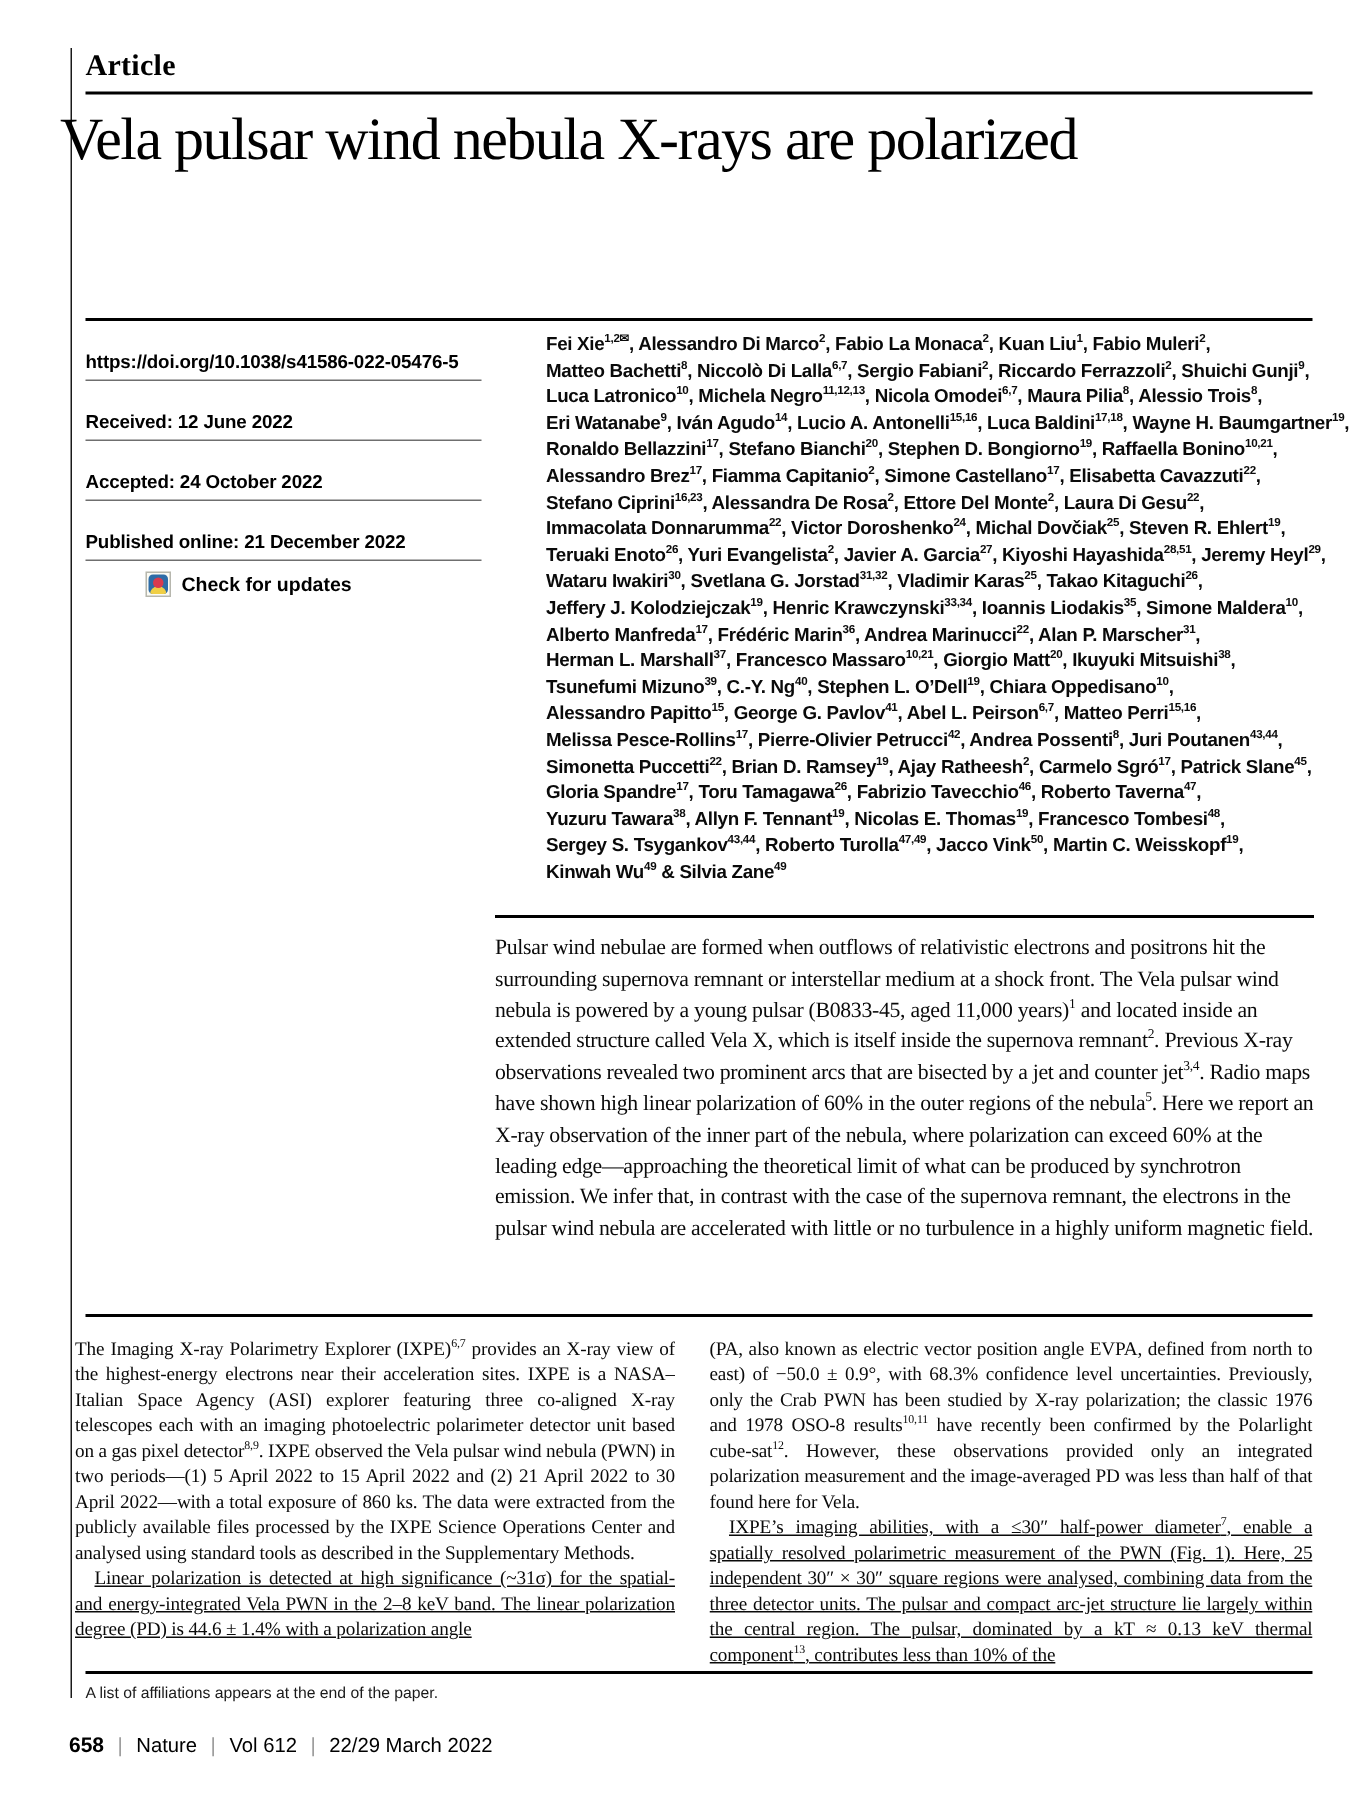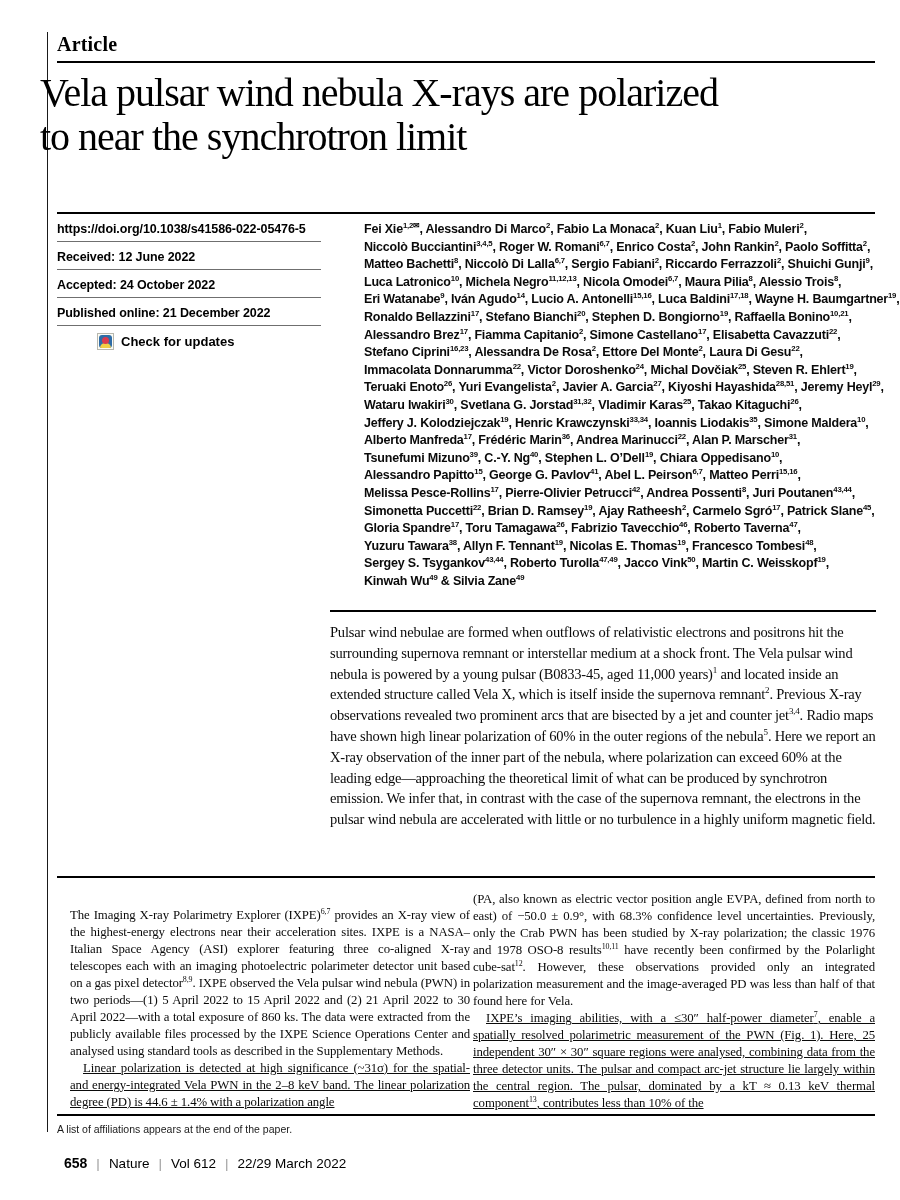--- a/index.html
+++ b/index.html
@@ -16,21 +16,21 @@
   .kicker-rule { position:absolute; left:57px; top:61px; width:818px; height:2px; background:#000; }
 
   .title { position:absolute; left:40px; top:71px; width:840px;
            font-family:"Liberation Serif", serif; font-weight:400; font-size:40px;
            line-height:44px; letter-spacing:-1px; color:#000; }
   .title div { white-space:nowrap; }
 
   .top-rule { position:absolute; left:57px; top:212px; width:818px; height:2px; background:#000; }
 
   .meta { position:absolute; left:57px; top:214px; width:264px; }
-  .meta-row { padding:8px 0 5px; border-bottom:1px solid #6f6f6f;
+  .meta-row { padding:20px 0 5px; border-bottom:1px solid #6f6f6f;
               font-size:12.5px; font-weight:700; letter-spacing:-0.1px; }
   .meta-check { padding-top:7px; display:flex; align-items:center; gap:7px;
                 font-size:13px; font-weight:700;padding-left:40px; }
   .cm-outer { width:17px; height:17px; border:1px solid #b7b7ae; background:#fbfbf4;
               display:flex; align-items:center; justify-content:center; flex:0 0 auto; }
   .cm-inner { width:13px; height:13px; background:#2e6ca7; border-radius:3px; position:relative; overflow:hidden; }
   .cm-arc { position:absolute; left:1px; bottom:0; width:11px; height:5px; background:#f0cf45;
             border-radius:5px 5px 0 0; }
   .cm-circle { position:absolute; left:3px; top:2px; width:7px; height:7px; background:#d93a4e; border-radius:50%; }
 
@@ -43,43 +43,42 @@
   .abstract { position:absolute; left:330px; top:610px; width:546px;
               border-top:2px solid #000; padding-top:10px;
               font-family:"Liberation Serif", serif; font-size:14.5px;
               letter-spacing:-0.2px; line-height:20.8px; color:#0a0a0a; }
 
   .section-rule { position:absolute; left:57px; top:876px; width:818px; height:2px; background:#000; }
 
   .bodycol { position:absolute; top:891px; font-family:"Liberation Serif", serif;
              font-size:12.8px; line-height:17px; letter-spacing:-0.1px;
              text-align:justify; color:#0a0a0a; height:224px; overflow:hidden; }
-  .col-left  { left:70px;  width:400px;margin-top:16px; }
+  .col-left  { left:50px;  width:400px; }
   .col-right { left:473px; width:402px; }
   .indent { text-indent:13px;text-decoration:underline; }
 
   .foot-rule { position:absolute; left:57px; top:1114px; width:818px; height:2px; background:#000; }
   .footnote  { position:absolute; left:57px; top:1123px; font-size:10.5px; color:#1a1a1a; }
 
-  .footer { position:absolute; left:64px; top:1155px; display:flex; align-items:baseline; gap:9px;
+  .footer { position:absolute; left:46px; top:1155px; display:flex; align-items:baseline; gap:9px;
             font-size:13.5px; color:#000;justify-content:center; }
   .footer .pagenum { font-weight:700; font-size:14px; }
   .footer .sep { color:#9a9a9a; font-weight:400; }
 </style>
 </head>
 <body>
 
 <div class="page-rule"></div>
 
 <div class="kicker">Article</div>
 <div class="kicker-rule"></div>
 
 <div class="title">
   <div>Vela pulsar wind nebula X-rays are polarized</div>
-  <div>to near the synchrotron limit</div>
 </div>
 
 <div class="top-rule"></div>
 
 <div class="meta">
   <div class="meta-row">https://doi.org/10.1038/s41586-022-05476-5</div>
   <div class="meta-row">Received: 12 June 2022</div>
   <div class="meta-row">Accepted: 24 October 2022</div>
   <div class="meta-row">Published online: 21 December 2022</div>
   <div class="meta-check">
@@ -88,32 +87,32 @@
         <span class="cm-arc"></span>
         <span class="cm-circle"></span>
       </span>
     </span>
     <span>Check for updates</span>
   </div>
 </div>
 
 <div class="authors">
     <div class="author-line">Fei Xie<sup>1,2✉</sup>, Alessandro Di Marco<sup>2</sup>, Fabio La Monaca<sup>2</sup>, Kuan Liu<sup>1</sup>, Fabio Muleri<sup>2</sup>,</div>
-    <div class="author-line">Niccolò Bucciantini<sup>3,4,5</sup>, Roger W. Romani<sup>6,7</sup>, Enrico Costa<sup>2</sup>, John Rankin<sup>2</sup>, Paolo Soffitta<sup>2</sup>,</div>
     <div class="author-line">Matteo Bachetti<sup>8</sup>, Niccolò Di Lalla<sup>6,7</sup>, Sergio Fabiani<sup>2</sup>, Riccardo Ferrazzoli<sup>2</sup>, Shuichi Gunji<sup>9</sup>,</div>
     <div class="author-line">Luca Latronico<sup>10</sup>, Michela Negro<sup>11,12,13</sup>, Nicola Omodei<sup>6,7</sup>, Maura Pilia<sup>8</sup>, Alessio Trois<sup>8</sup>,</div>
     <div class="author-line">Eri Watanabe<sup>9</sup>, Iván Agudo<sup>14</sup>, Lucio A. Antonelli<sup>15,16</sup>, Luca Baldini<sup>17,18</sup>, Wayne H. Baumgartner<sup>19</sup>,</div>
     <div class="author-line">Ronaldo Bellazzini<sup>17</sup>, Stefano Bianchi<sup>20</sup>, Stephen D. Bongiorno<sup>19</sup>, Raffaella Bonino<sup>10,21</sup>,</div>
     <div class="author-line">Alessandro Brez<sup>17</sup>, Fiamma Capitanio<sup>2</sup>, Simone Castellano<sup>17</sup>, Elisabetta Cavazzuti<sup>22</sup>,</div>
     <div class="author-line">Stefano Ciprini<sup>16,23</sup>, Alessandra De Rosa<sup>2</sup>, Ettore Del Monte<sup>2</sup>, Laura Di Gesu<sup>22</sup>,</div>
     <div class="author-line">Immacolata Donnarumma<sup>22</sup>, Victor Doroshenko<sup>24</sup>, Michal Dovčiak<sup>25</sup>, Steven R. Ehlert<sup>19</sup>,</div>
     <div class="author-line">Teruaki Enoto<sup>26</sup>, Yuri Evangelista<sup>2</sup>, Javier A. Garcia<sup>27</sup>, Kiyoshi Hayashida<sup>28,51</sup>, Jeremy Heyl<sup>29</sup>,</div>
     <div class="author-line">Wataru Iwakiri<sup>30</sup>, Svetlana G. Jorstad<sup>31,32</sup>, Vladimir Karas<sup>25</sup>, Takao Kitaguchi<sup>26</sup>,</div>
     <div class="author-line">Jeffery J. Kolodziejczak<sup>19</sup>, Henric Krawczynski<sup>33,34</sup>, Ioannis Liodakis<sup>35</sup>, Simone Maldera<sup>10</sup>,</div>
     <div class="author-line">Alberto Manfreda<sup>17</sup>, Frédéric Marin<sup>36</sup>, Andrea Marinucci<sup>22</sup>, Alan P. Marscher<sup>31</sup>,</div>
+    <div class="author-line">Herman L. Marshall<sup>37</sup>, Francesco Massaro<sup>10,21</sup>, Giorgio Matt<sup>20</sup>, Ikuyuki Mitsuishi<sup>38</sup>,</div>
     <div class="author-line">Tsunefumi Mizuno<sup>39</sup>, C.-Y. Ng<sup>40</sup>, Stephen L. O’Dell<sup>19</sup>, Chiara Oppedisano<sup>10</sup>,</div>
     <div class="author-line">Alessandro Papitto<sup>15</sup>, George G. Pavlov<sup>41</sup>, Abel L. Peirson<sup>6,7</sup>, Matteo Perri<sup>15,16</sup>,</div>
     <div class="author-line">Melissa Pesce-Rollins<sup>17</sup>, Pierre-Olivier Petrucci<sup>42</sup>, Andrea Possenti<sup>8</sup>, Juri Poutanen<sup>43,44</sup>,</div>
     <div class="author-line">Simonetta Puccetti<sup>22</sup>, Brian D. Ramsey<sup>19</sup>, Ajay Ratheesh<sup>2</sup>, Carmelo Sgró<sup>17</sup>, Patrick Slane<sup>45</sup>,</div>
     <div class="author-line">Gloria Spandre<sup>17</sup>, Toru Tamagawa<sup>26</sup>, Fabrizio Tavecchio<sup>46</sup>, Roberto Taverna<sup>47</sup>,</div>
     <div class="author-line">Yuzuru Tawara<sup>38</sup>, Allyn F. Tennant<sup>19</sup>, Nicolas E. Thomas<sup>19</sup>, Francesco Tombesi<sup>48</sup>,</div>
     <div class="author-line">Sergey S. Tsygankov<sup>43,44</sup>, Roberto Turolla<sup>47,49</sup>, Jacco Vink<sup>50</sup>, Martin C. Weisskopf<sup>19</sup>,</div>
     <div class="author-line">Kinwah Wu<sup>49</sup> &amp; Silvia Zane<sup>49</sup></div>
   </div>
 

